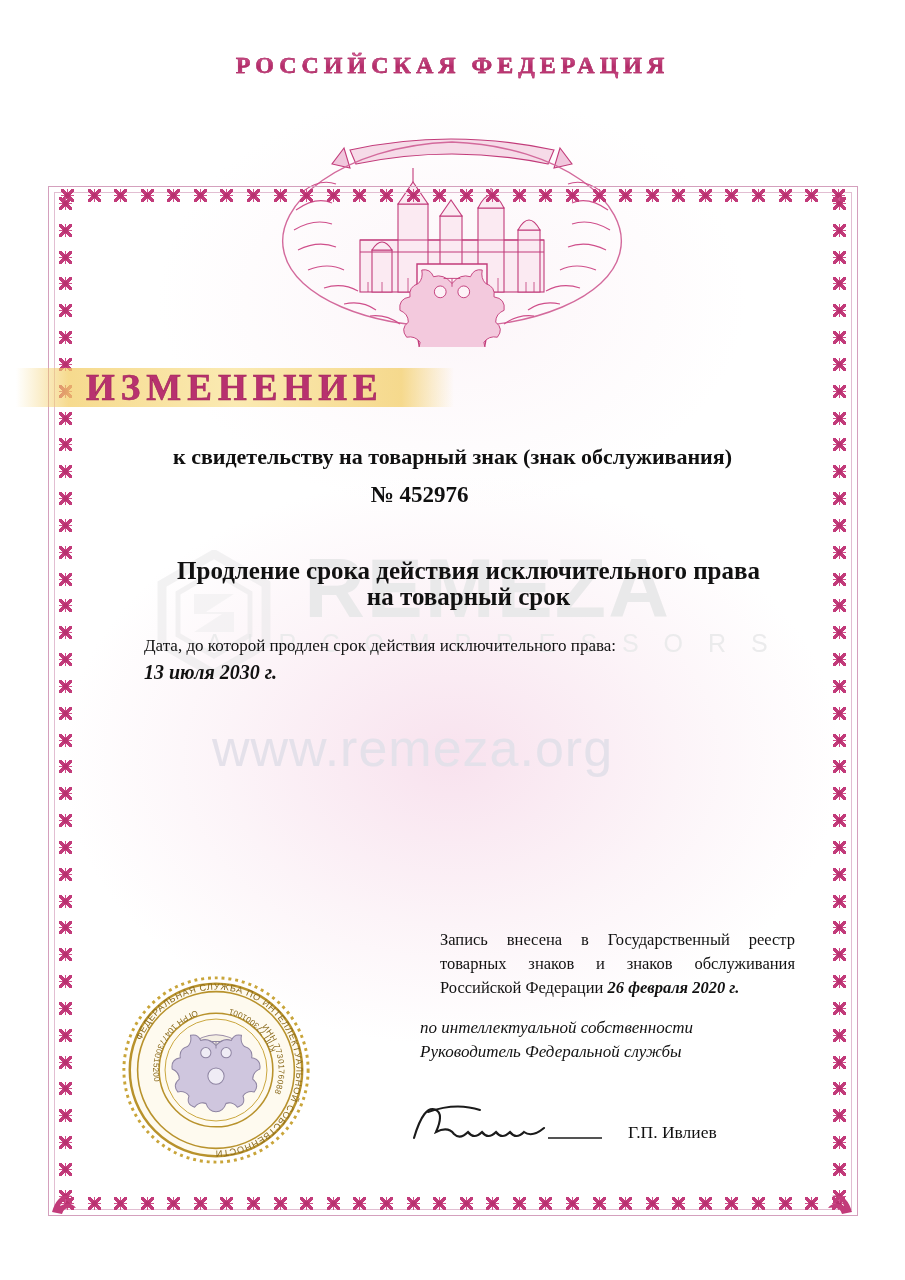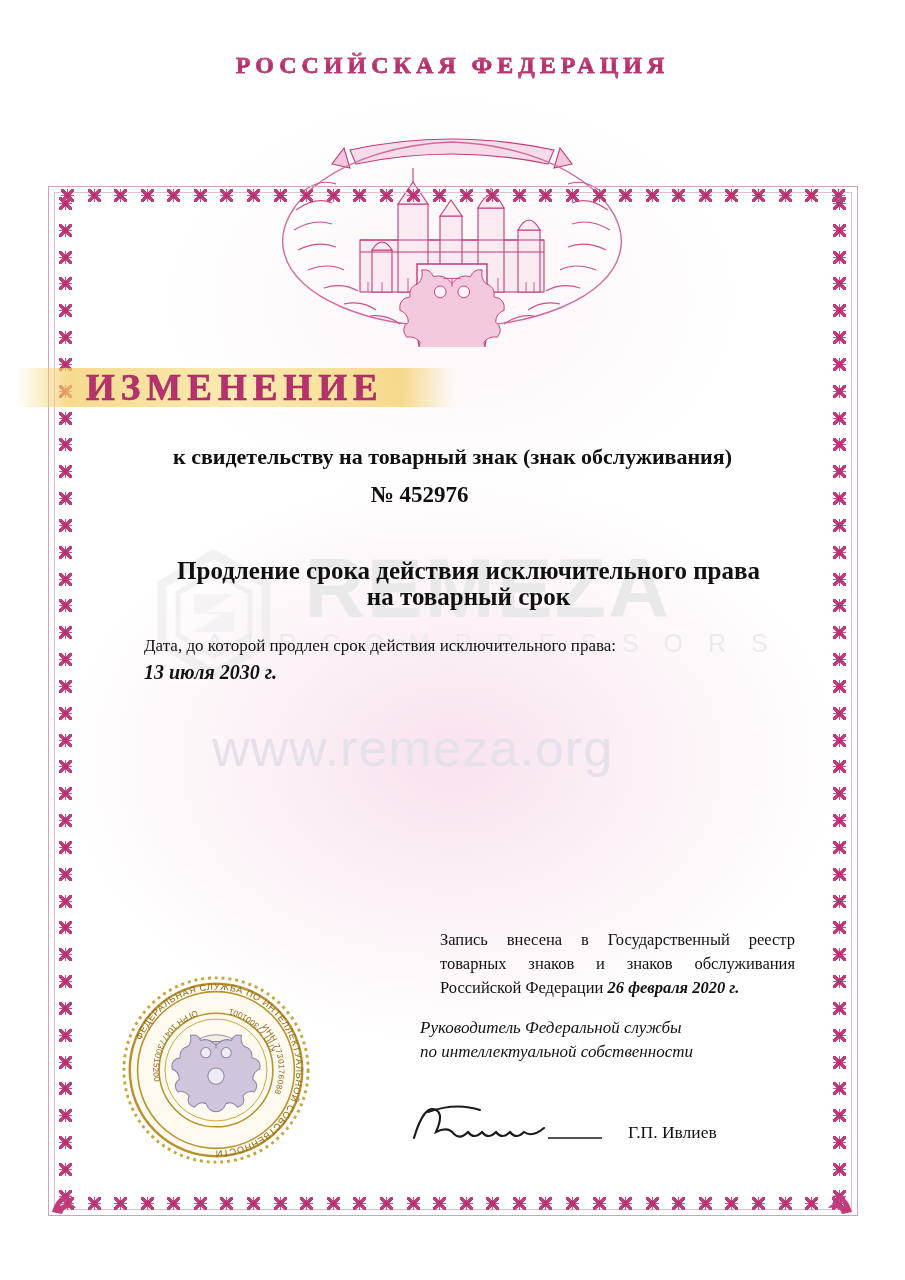--- a/index.html
+++ b/index.html
@@ -516,22 +516,22 @@
   </div>
 
   <div class="date-label">Дата, до которой продлен срок действия исключительного права:</div>
   <div class="date-value">13 июля 2030 г.</div>
 
   <div class="registry">
     <span>Запись внесена в Государственный реестр товарных знаков и знаков обслуживания Российской Федерации </span><b>26 февраля 2020 г.</b>
   </div>
 
   <div class="head-title">
+    <div>по интеллектуальной собственности</div>
     <div>Руководитель Федеральной службы</div>
-    <div>по интеллектуальной собственности</div>
   </div>
 
   <svg class="signature" viewBox="0 0 200 56">
     <path d="M6 40 q10 -34 22 -28 q8 4 0 22 q12 -6 18 2 q6 6 14 -2 q6 8 14 0 q6 8 14 0 q6 8 14 0 q6 8 14 0 q8 6 20 -4" fill="none" stroke="#1b1b1b" stroke-width="2.1" stroke-linecap="round"></path>
     <path d="M20 14 q28 -10 52 -2" fill="none" stroke="#1b1b1b" stroke-width="2" stroke-linecap="round"></path>
     <path d="M140 40 h54" fill="none" stroke="#1b1b1b" stroke-width="1.4"></path>
   </svg>
 
   <div class="signer-name">Г.П. Ивлиев</div>
 

